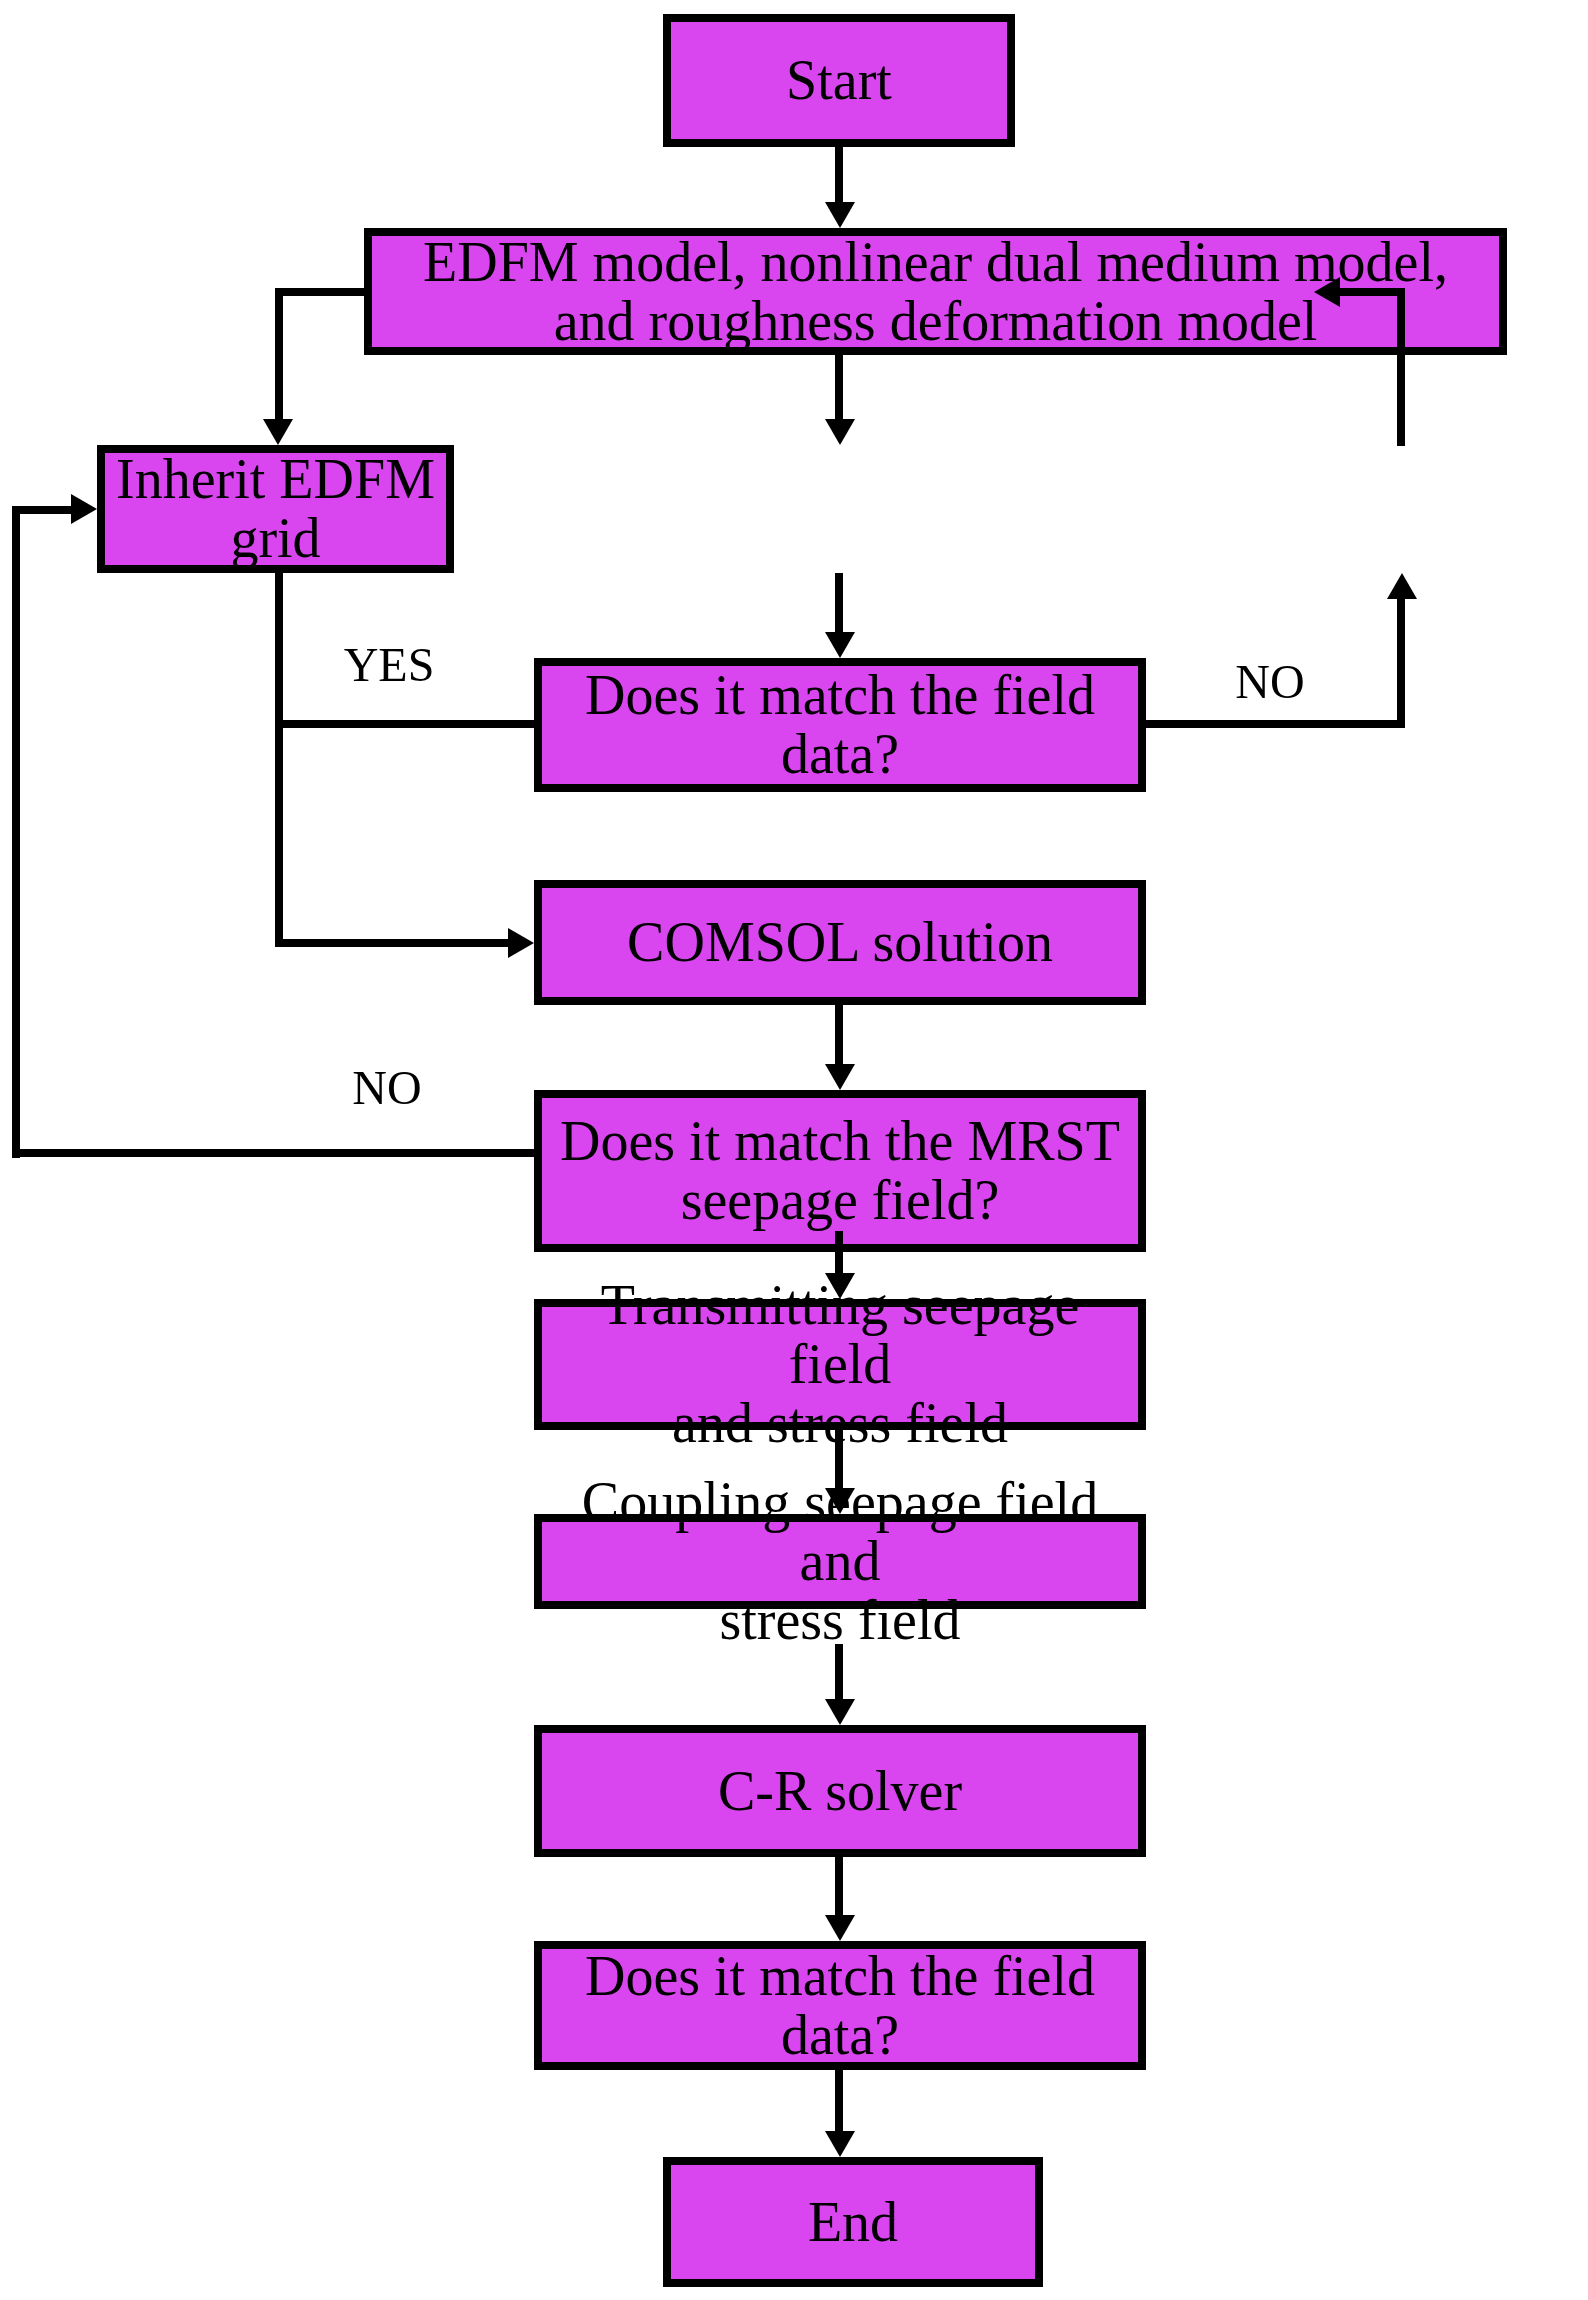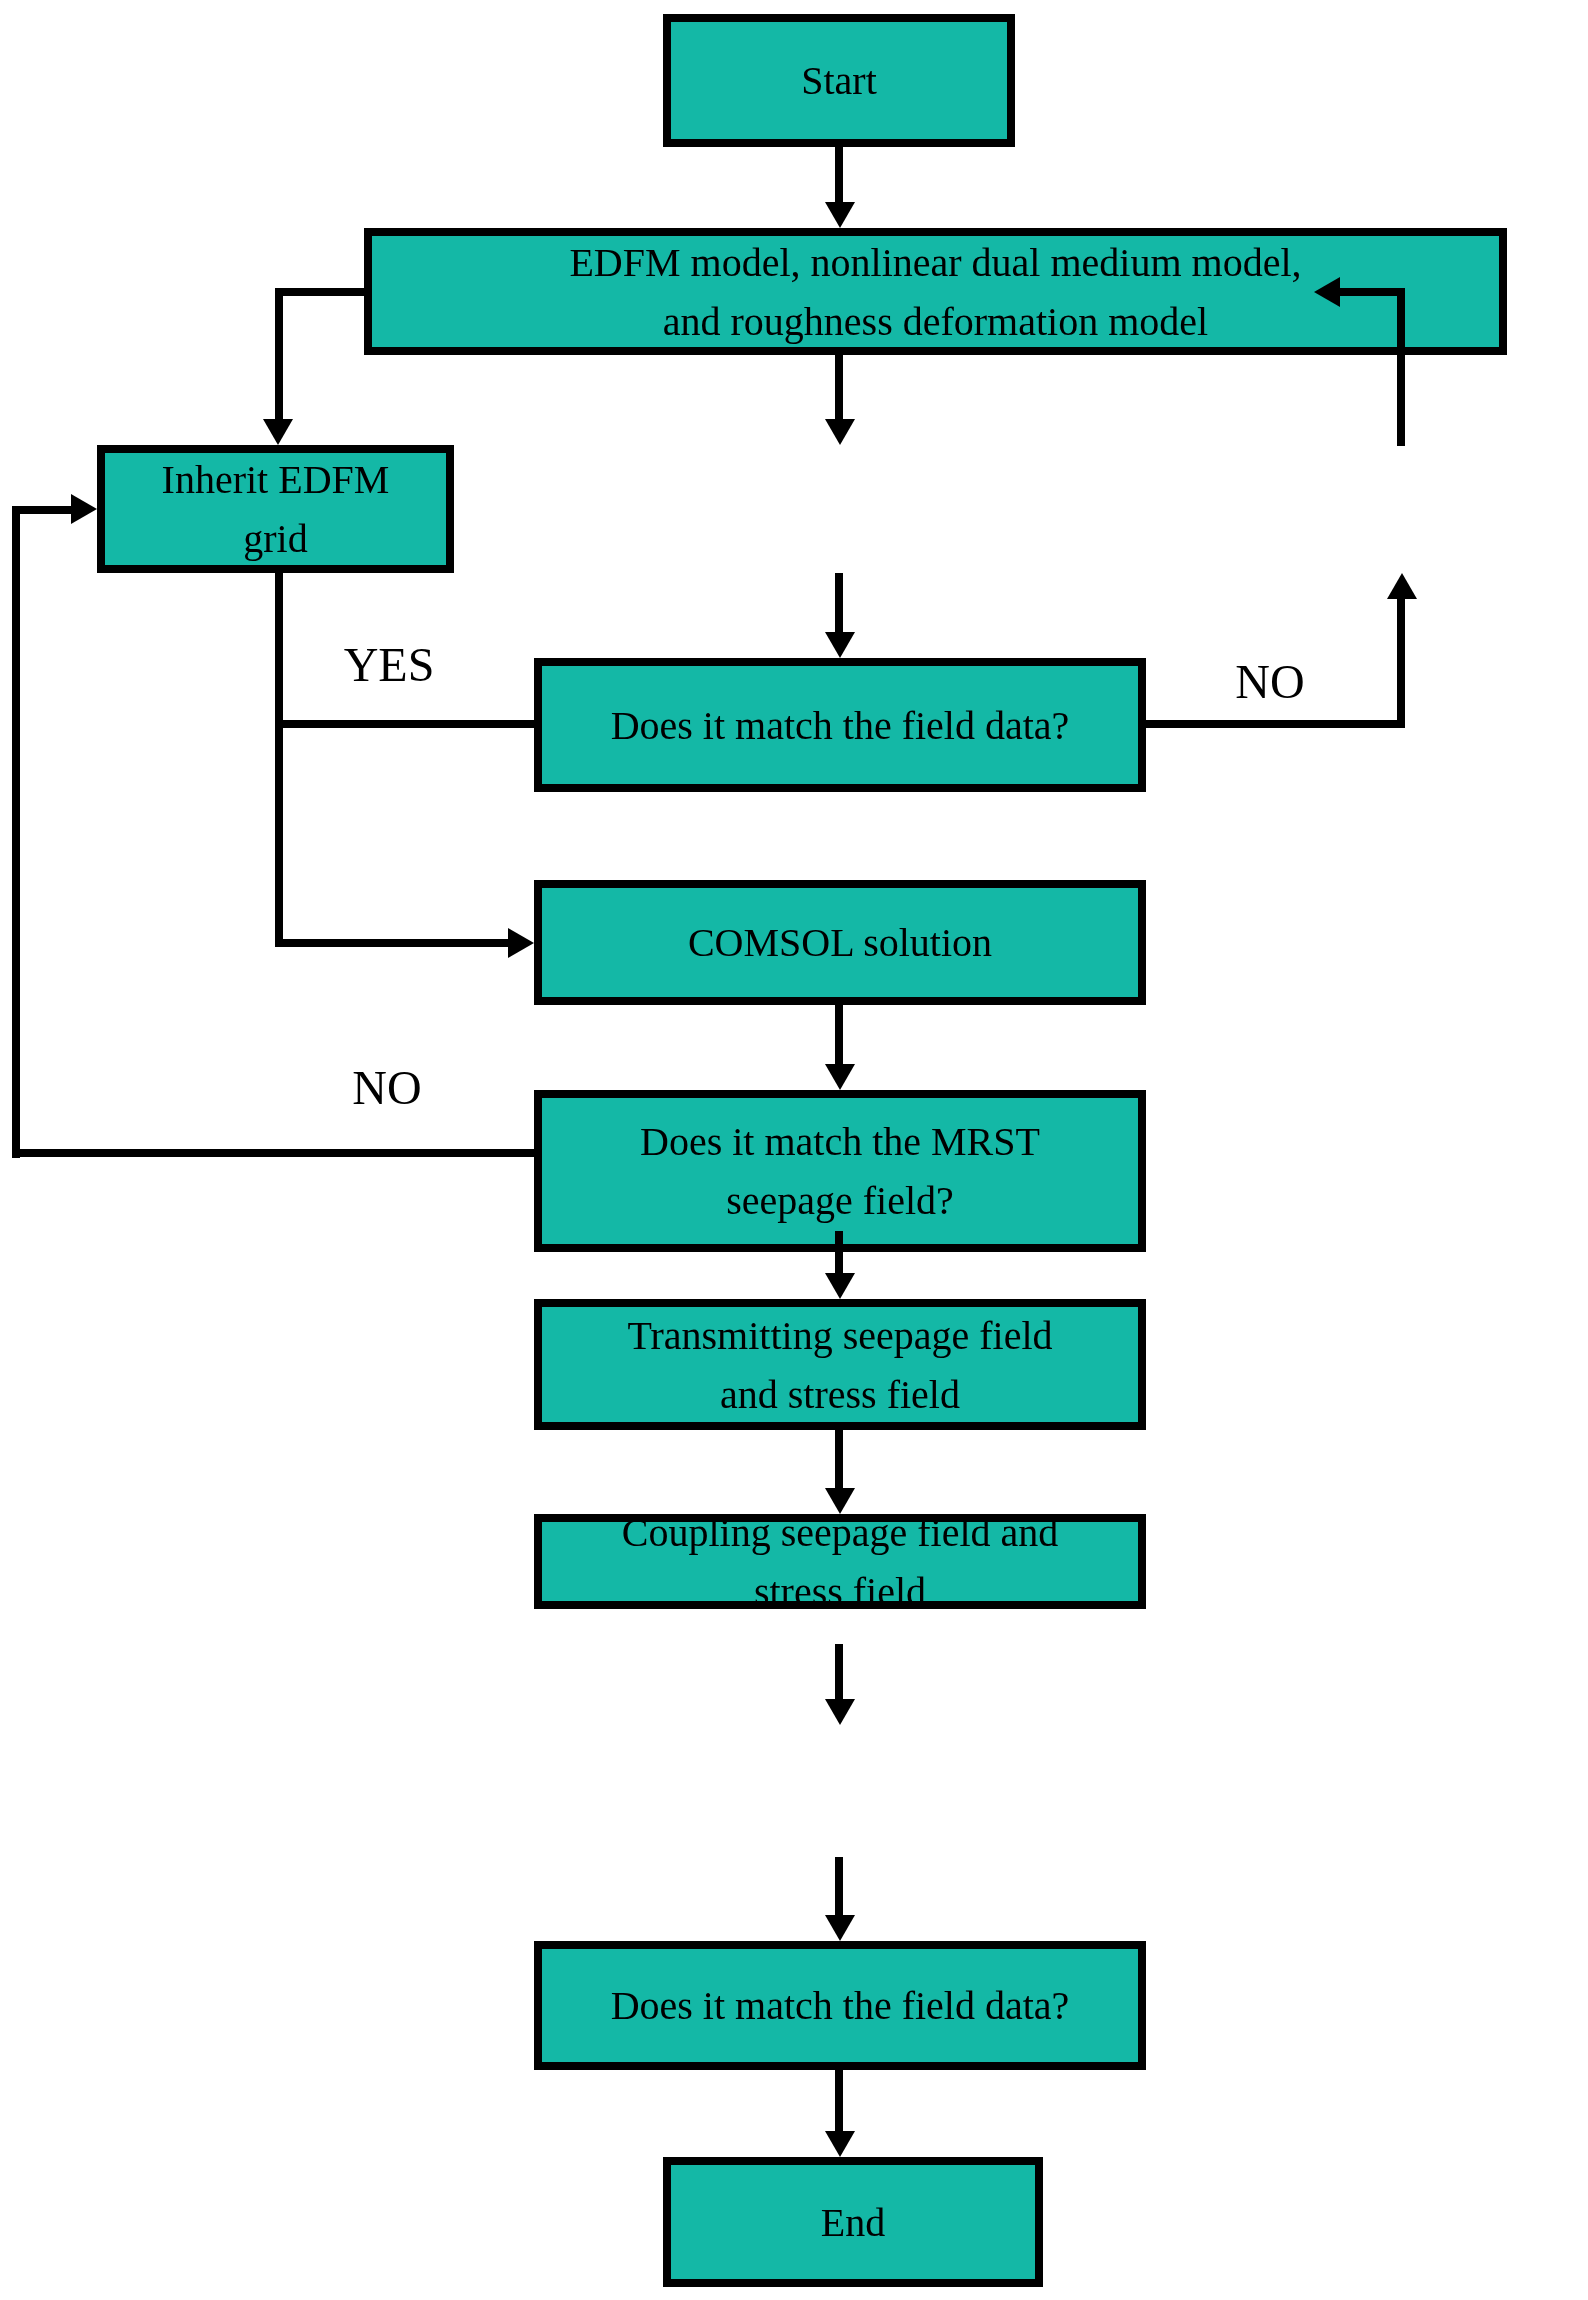--- a/index.html
+++ b/index.html
@@ -9,27 +9,27 @@
     height: 2300px;
     background: #ffffff;
     font-family: "Liberation Serif", "DejaVu Serif", serif;
     color: #000000;
     overflow: hidden;
   }
   .node {
     position: absolute;
     box-sizing: border-box;
     border: 8.3px solid #000000;
-    background: #14b8a6;
+    background: #d946ef;
     display: flex;
     align-items: center;
     justify-content: center;
     text-align: center;
     white-space: pre-line;
-    font-size: 40px;
+    font-size: 56px;
     line-height: 59px;
     padding: 1.9px 7.4px;
   }
   .line {
     position: absolute;
     background: #000000;
   }
   .arrow {
     position: absolute;
     width: 0;
@@ -68,20 +68,21 @@
 
   <div class="node" style="left:534px; top:1090px; width:612px; height:162px;">Does it match the MRST
 seepage field?</div>
 
   <div class="node" style="left:534px; top:1299px; width:612px; height:131px;">Transmitting seepage field
 and stress field</div>
 
   <div class="node" style="left:534px; top:1514px; width:612px; height:95px;">Coupling seepage field and
 stress field</div>
 
+  <div class="node" style="left:534px; top:1725px; width:612px; height:132px;">C-R solver</div>
 
   <div class="node" style="left:534px; top:1941px; width:612px; height:129px;">Does it match the field data?</div>
 
   <div class="node" style="left:663px; top:2157px; width:380px; height:130px;">End</div>
 
   <div class="line" style="left:835px; top:144px; width:8.3px; height:61px;"></div>
   <div class="arrow down" style="left:825px; top:202px;"></div>
 
   <div class="line" style="left:835px; top:355px; width:8.3px; height:65px;"></div>
   <div class="arrow down" style="left:825px; top:419px;"></div>

